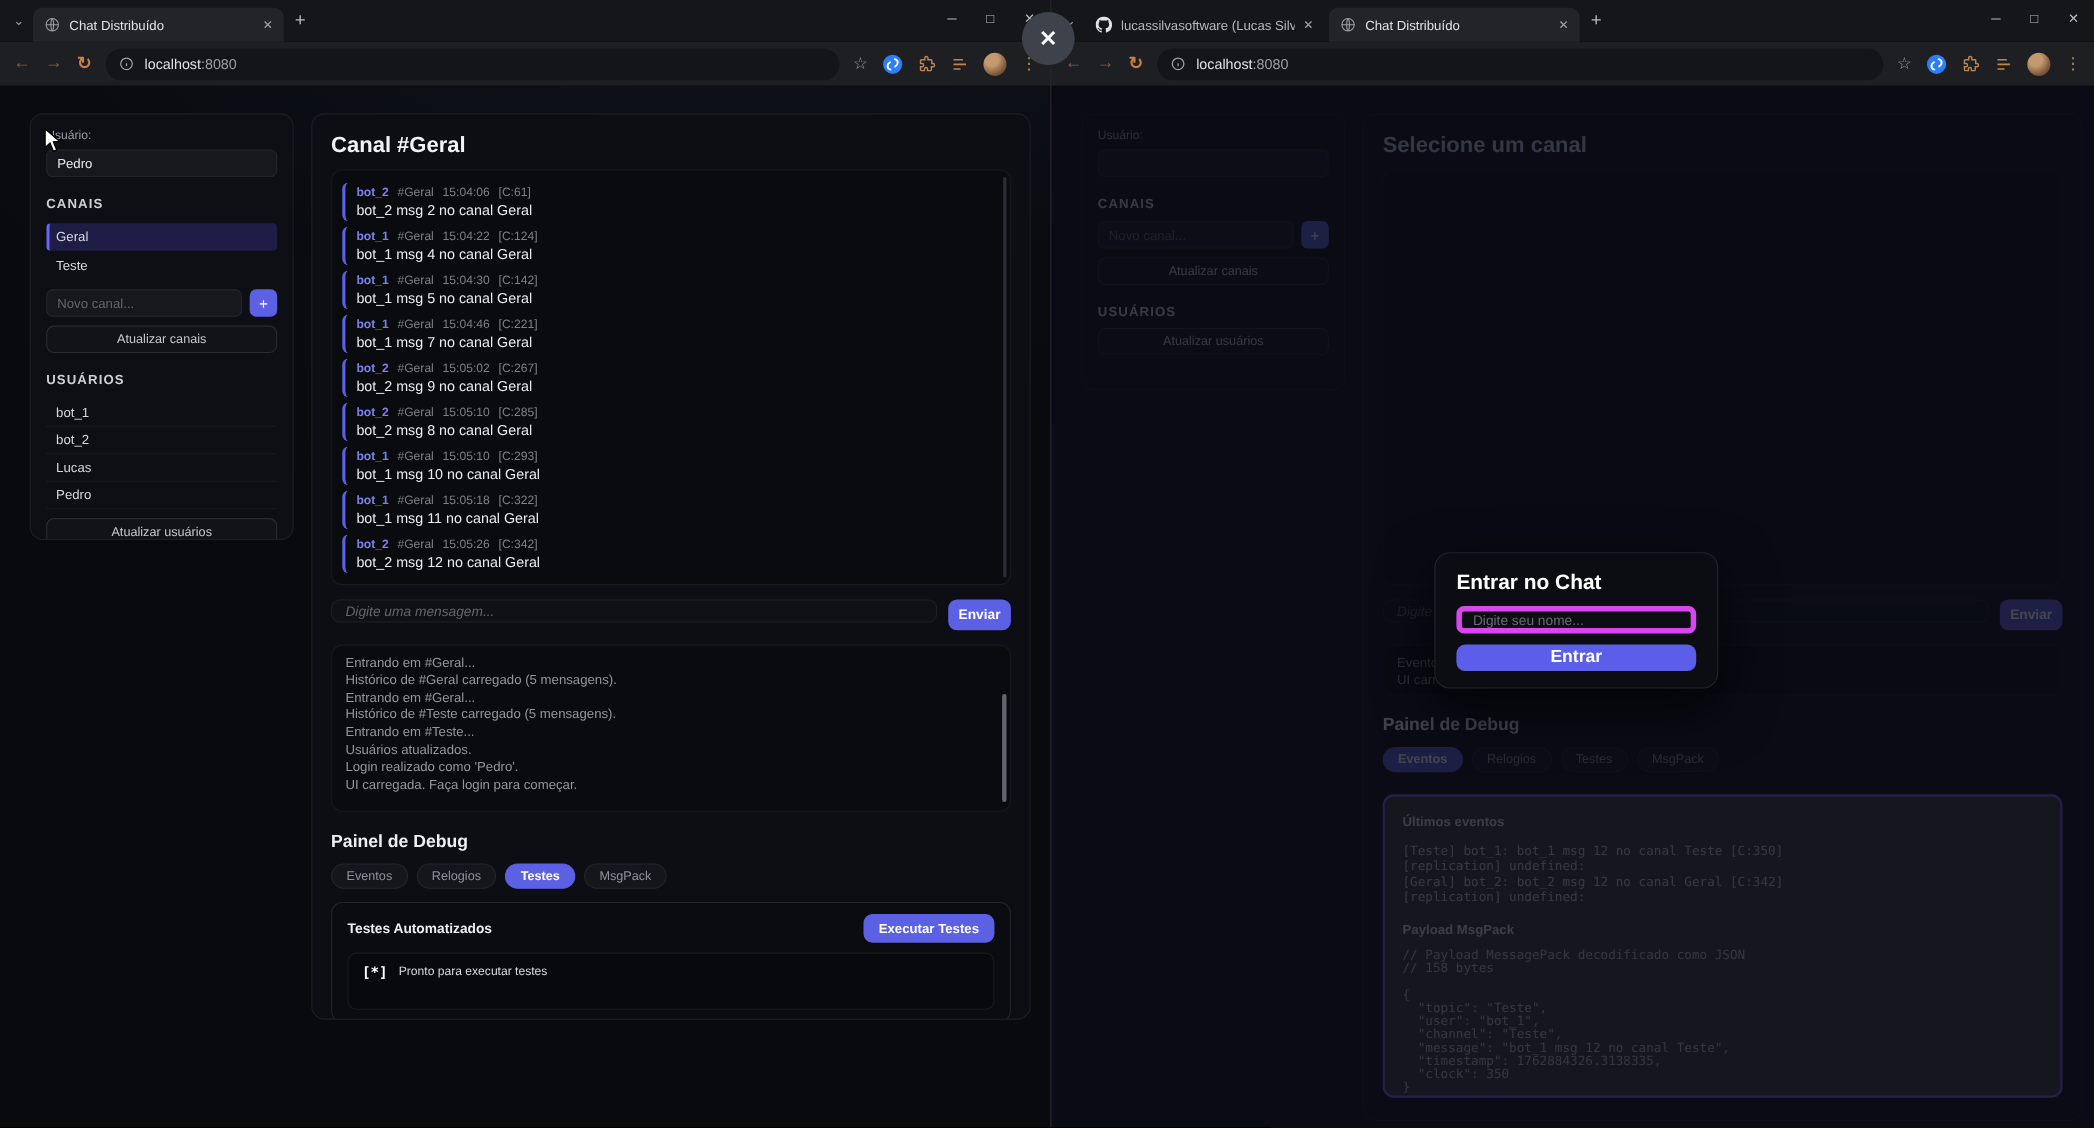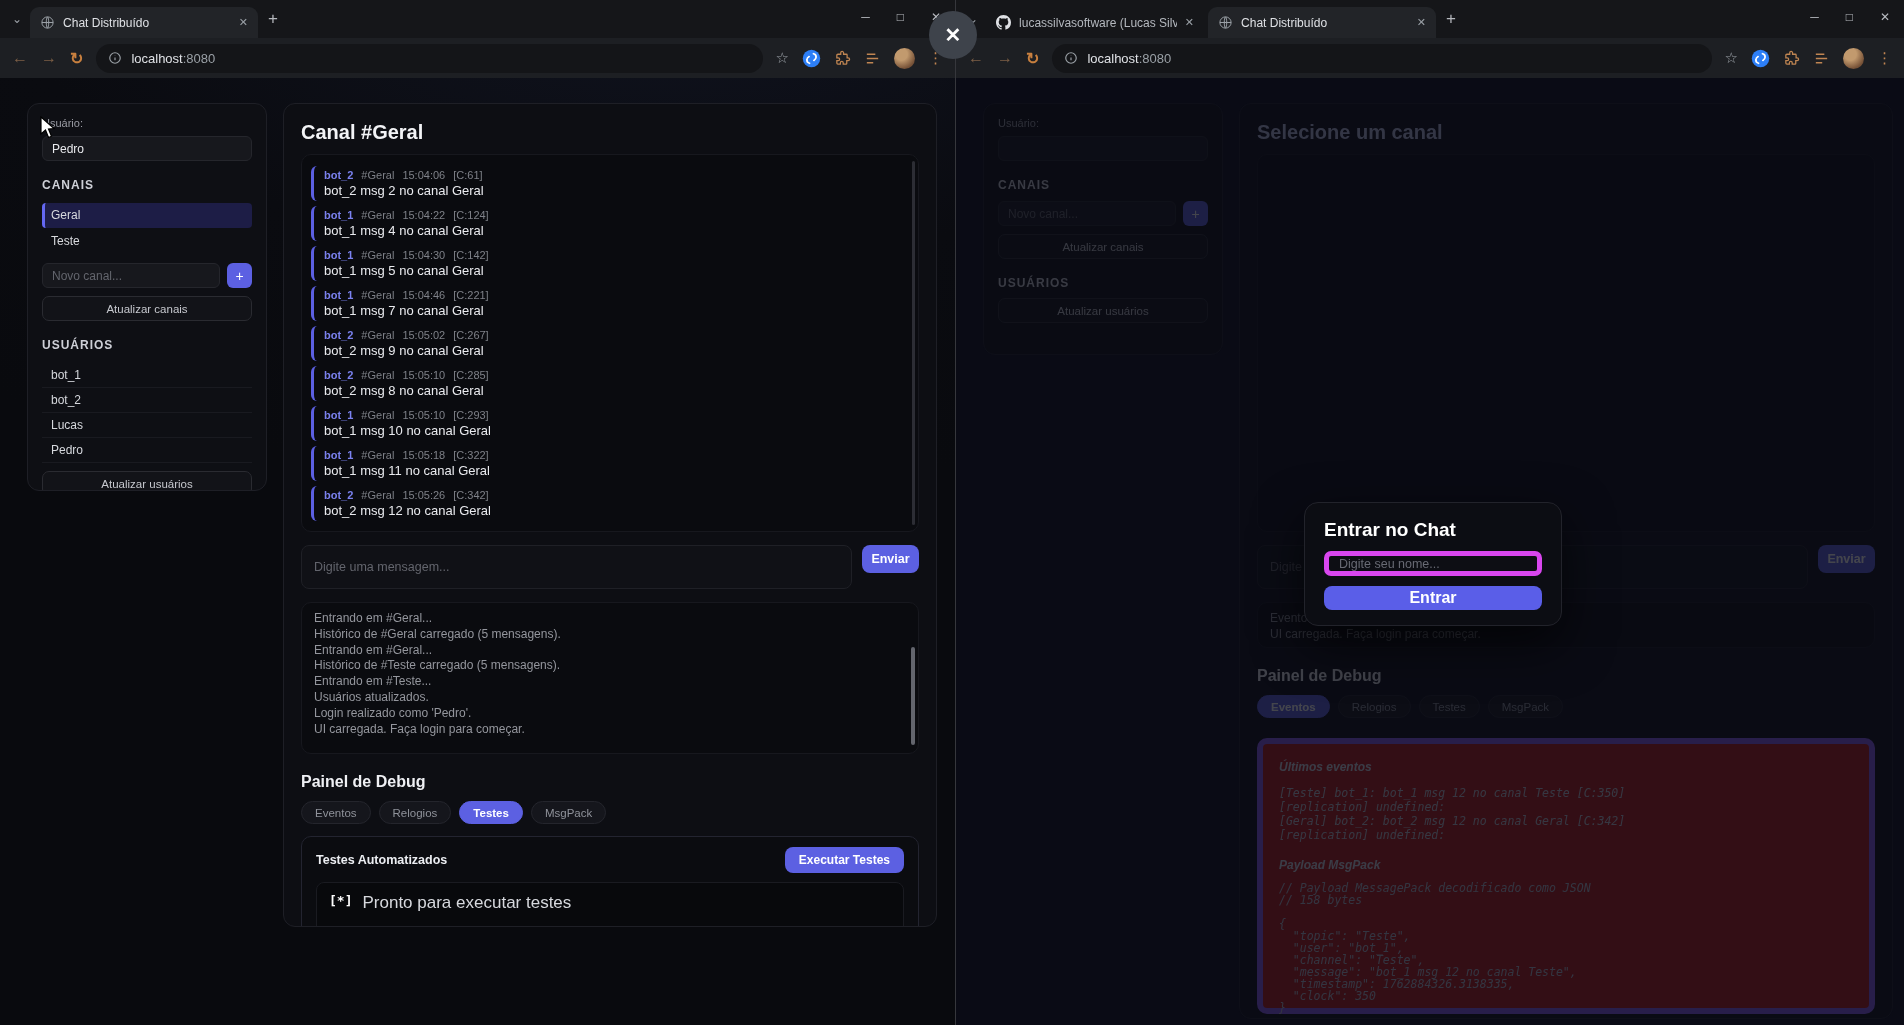--- a/index.html
+++ b/index.html
@@ -61,49 +61,49 @@
   .chat-title{font-size:20px;font-weight:bold;color:#f2f3f6;line-height:24px;}
   .msg-box{margin-top:10px;height:378px;background:#0a0b0f;border:1px solid #17181e;border-radius:10px;
            padding:6px 14px 6px 9px;position:relative;overflow:hidden;}
   .msg{margin:5px 0;padding:2px 0 2px 10px;border-left:3px solid #5c60e2;border-radius:6px 0 0 6px;}
   .msg-meta{font-size:11px;line-height:14px;color:#7e8188;display:flex;gap:8px;}
   .msg-user{color:#7b82f0;font-weight:bold;}
   .msg-text{font-size:13px;line-height:17px;color:#eaebef;}
   .sb-track{position:absolute;right:3px;top:6px;bottom:6px;width:3px;background:#2c2d34;border-radius:2px;}
   .sb-thumb{position:absolute;right:3px;width:4px;background:#63656d;border-radius:2px;}
   .input-row{margin-top:13px;display:flex;gap:10px;}
-  .chat-input{flex:1;height:44px;background:#101116;border:1px solid #1f2026;border-radius:8px;color:#e8e9ed;
-              font-size:12.5px;padding:0 12px;outline:none;font-family:"Liberation Sans",sans-serif;}
+  .chat-input{flex:1;height:21px;background:#101116;border:1px solid #1f2026;border-radius:8px;color:#e8e9ed;
+              font-size:12.5px;padding:0 12px;outline:none;font-family:"Liberation Sans",sans-serif;font-style:italic;}
   .chat-input::placeholder{color:#63656d;}
   .send-btn{width:57px;height:28px;background:#5c60e2;border-radius:8px;color:#fff;font-size:12.5px;font-weight:bold;
             display:flex;align-items:center;justify-content:center;}
   .log-box{margin-top:13px;height:152px;background:#0a0b0f;border:1px solid #17181e;border-radius:10px;
            padding:8px 12px;position:relative;overflow:hidden;}
   .log-line{font-size:12px;line-height:15.8px;color:#94969d;}
   .debug-title{margin-top:18px;font-size:16px;font-weight:bold;color:#eff0f4;line-height:20px;}
   .tab-row{margin-top:9px;display:flex;gap:8px;}
   .pill{height:23px;padding:0 13px;border-radius:12px;background:#15161c;border:1px solid #24252c;color:#8f929a;
         font-size:11.5px;display:flex;align-items:center;}
   .pill.active{background:#5c60e2;border-color:#5c60e2;color:#fff;font-weight:bold;}
   .test-panel{margin-top:12px;border:1px solid #232430;border-radius:10px;background:#0b0c10;padding:10px 14px;}
   .test-head{display:flex;align-items:center;justify-content:space-between;}
   .test-heading{font-size:12.5px;font-weight:bold;color:#eceef2;}
   .run-btn{height:26px;padding:0 14px;background:#5c60e2;border-radius:8px;color:#fff;font-size:12px;font-weight:bold;
            display:flex;align-items:center;}
   .test-out{margin-top:9px;height:52px;background:#08090c;border:1px solid #1a1b21;border-radius:8px;
             padding:10px 12px;display:flex;align-items:flex-start;gap:10px;}
   .test-prefix{font-family:"DejaVu Sans Mono",monospace;font-weight:bold;font-size:13px;color:#fff;}
-  .test-text{font-size:17px;color:#d7d9de;}
+  .test-text{font-size:11px;color:#d7d9de;}
   
   .dim{opacity:0.24;}
   .dim .sidebar-card{height:252px;}
   .dim .main-card{height:916px;background:#0d0e16;}
   .empty-msgs{margin-top:10px;height:378px;border:1px solid #17181e;border-radius:10px;background:#0a0b12;}
   .dim .log-box{height:46px;}
-  .debug-content{margin-top:20px;border:6px solid #8b5cf6;border-radius:10px;background:#b91c1c;padding:16px;height:276px;font-style:italic;}
+  .debug-content{margin-top:20px;border:2px solid #8b5cf6;border-radius:10px;background:#404040;padding:16px;height:276px;}
   .dbg-head{font-size:12px;font-weight:bold;color:#d5d8e6;}
   .dbg-pre{margin:12px 0 0 0;font-family:"DejaVu Sans Mono",monospace;font-size:11.5px;line-height:14px;color:#c3c6d4;white-space:pre;}
   .dbg-pre.payload{line-height:12px;color:#b9bdd0;margin-top:10px;}
   .dbg-head.second{margin-top:16px;}
   
   .modal{position:absolute;left:348px;top:424px;width:258px;height:124px;background:#0c0d13;border:1px solid #22232b;
          border-radius:14px;padding:16px 19px;box-shadow:0 18px 50px rgba(0,0,0,.65);z-index:5;}
   .modal-title{font-size:19px;font-weight:bold;color:#fff;line-height:22px;}
   .modal-input{margin-top:10px;width:100%;height:25px;background:#0d0e14;border:5px solid #d946ef;border-radius:7px;
                color:#e8e9ed;font-size:12.5px;padding:0 10px;outline:none;font-family:"Liberation Sans",sans-serif;}

